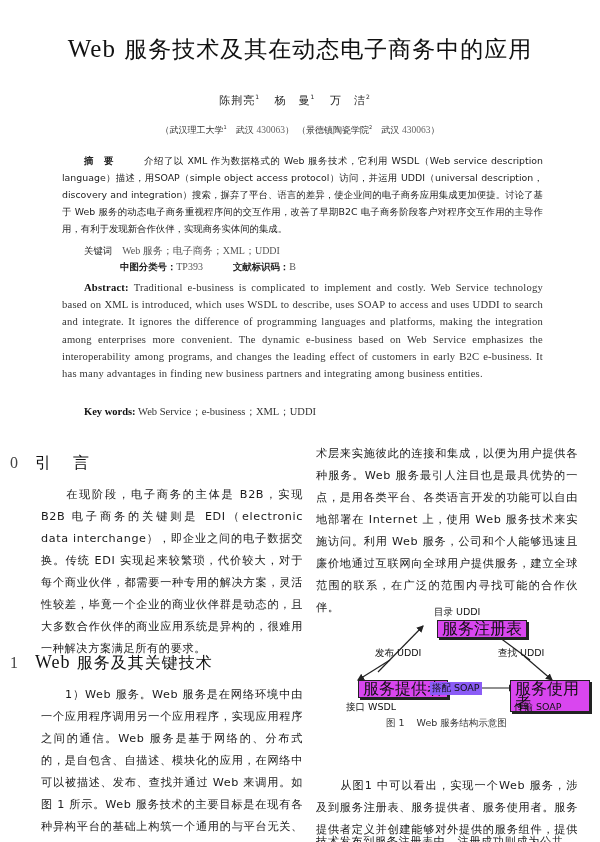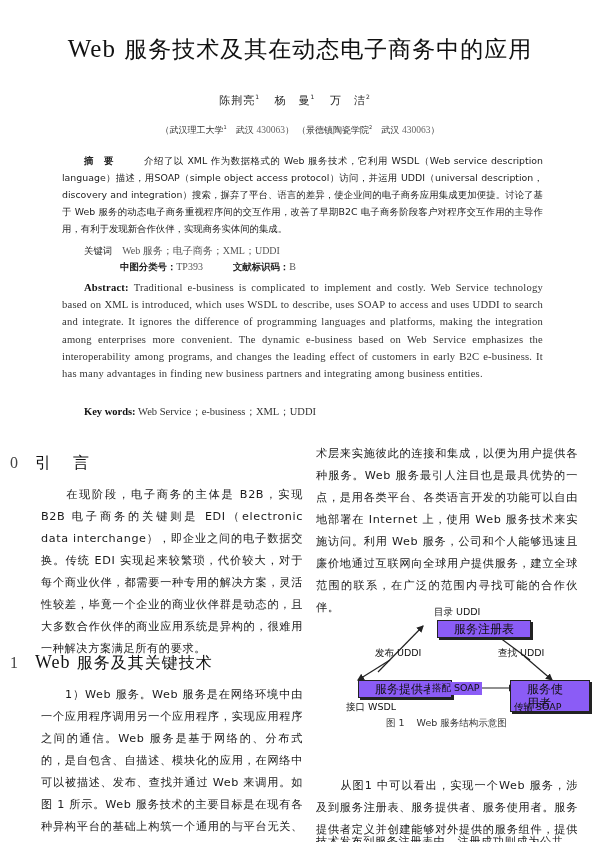--- a/index.html
+++ b/index.html
@@ -49,21 +49,21 @@
   .h-sec .num { font-family: "Liberation Serif", serif; color: #444; margin-right: 16px; font-size: 16px; }
   .h-sec .latin { font-family: "Liberation Serif", serif; font-size: 18px; }
   .h0 { left: 10px; top: 453px; text-align: center; }
   .h0 .t { letter-spacing: 22px; }
   .h1 { left: 10px; top: 652px; }
   .indent { display: inline-block; width: 24px; }
 
   .diagram { position: absolute; left: 330px; top: 600px; width: 260px; height: 135px; }
   .diagram .box {
     position: absolute; border: 1.5px solid #222; box-shadow: 2px 2px 0 #222;
-    font-size: 12px; background: #8b5cf6; padding: 1px 16px; line-height: 14px; color: #111;
+    font-size: 16px; background: #d946ef; padding: 1px 4px; line-height: 14px; color: #111;
   }
   .diagram .lbl { position: absolute; font-size: 9.5px; color: #111; white-space: nowrap; }
   .diagram svg { position: absolute; left: 0; top: 0; }
   .caption { position: absolute; left: 386px; top: 717px; font-size: 9.5px; color: #333; }
   .caption .gap { display: inline-block; width: 12px; }
   .cut { position: absolute; left: 316px; top: 831px; width: 262px; height: 11px; overflow: hidden; font-size: 11.2px; line-height: 22px; letter-spacing: 0.6px; color: #1a1a1a; }
 </style>
 </head>
 <body>
 

